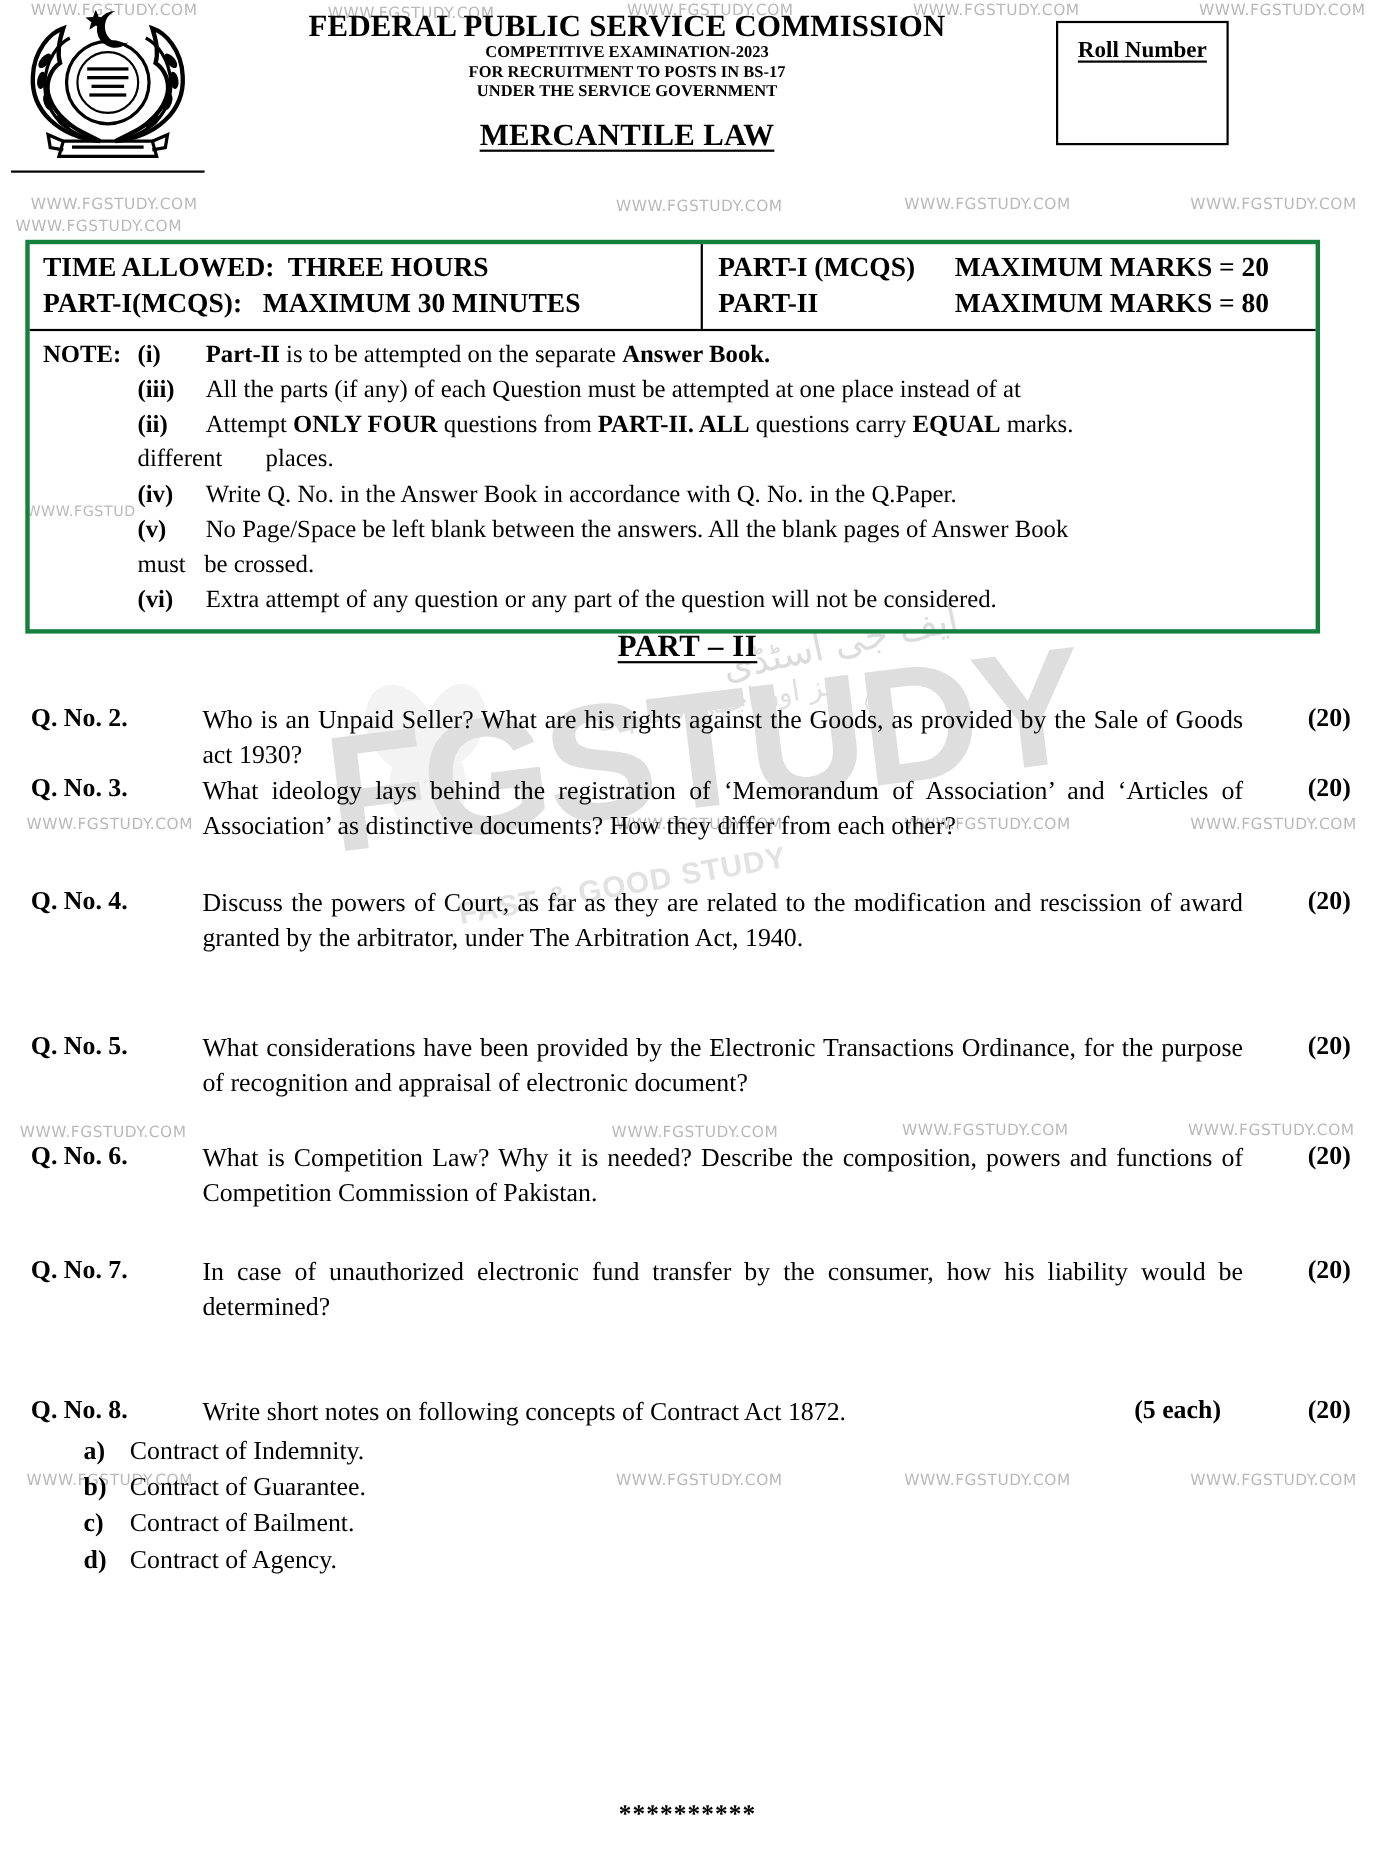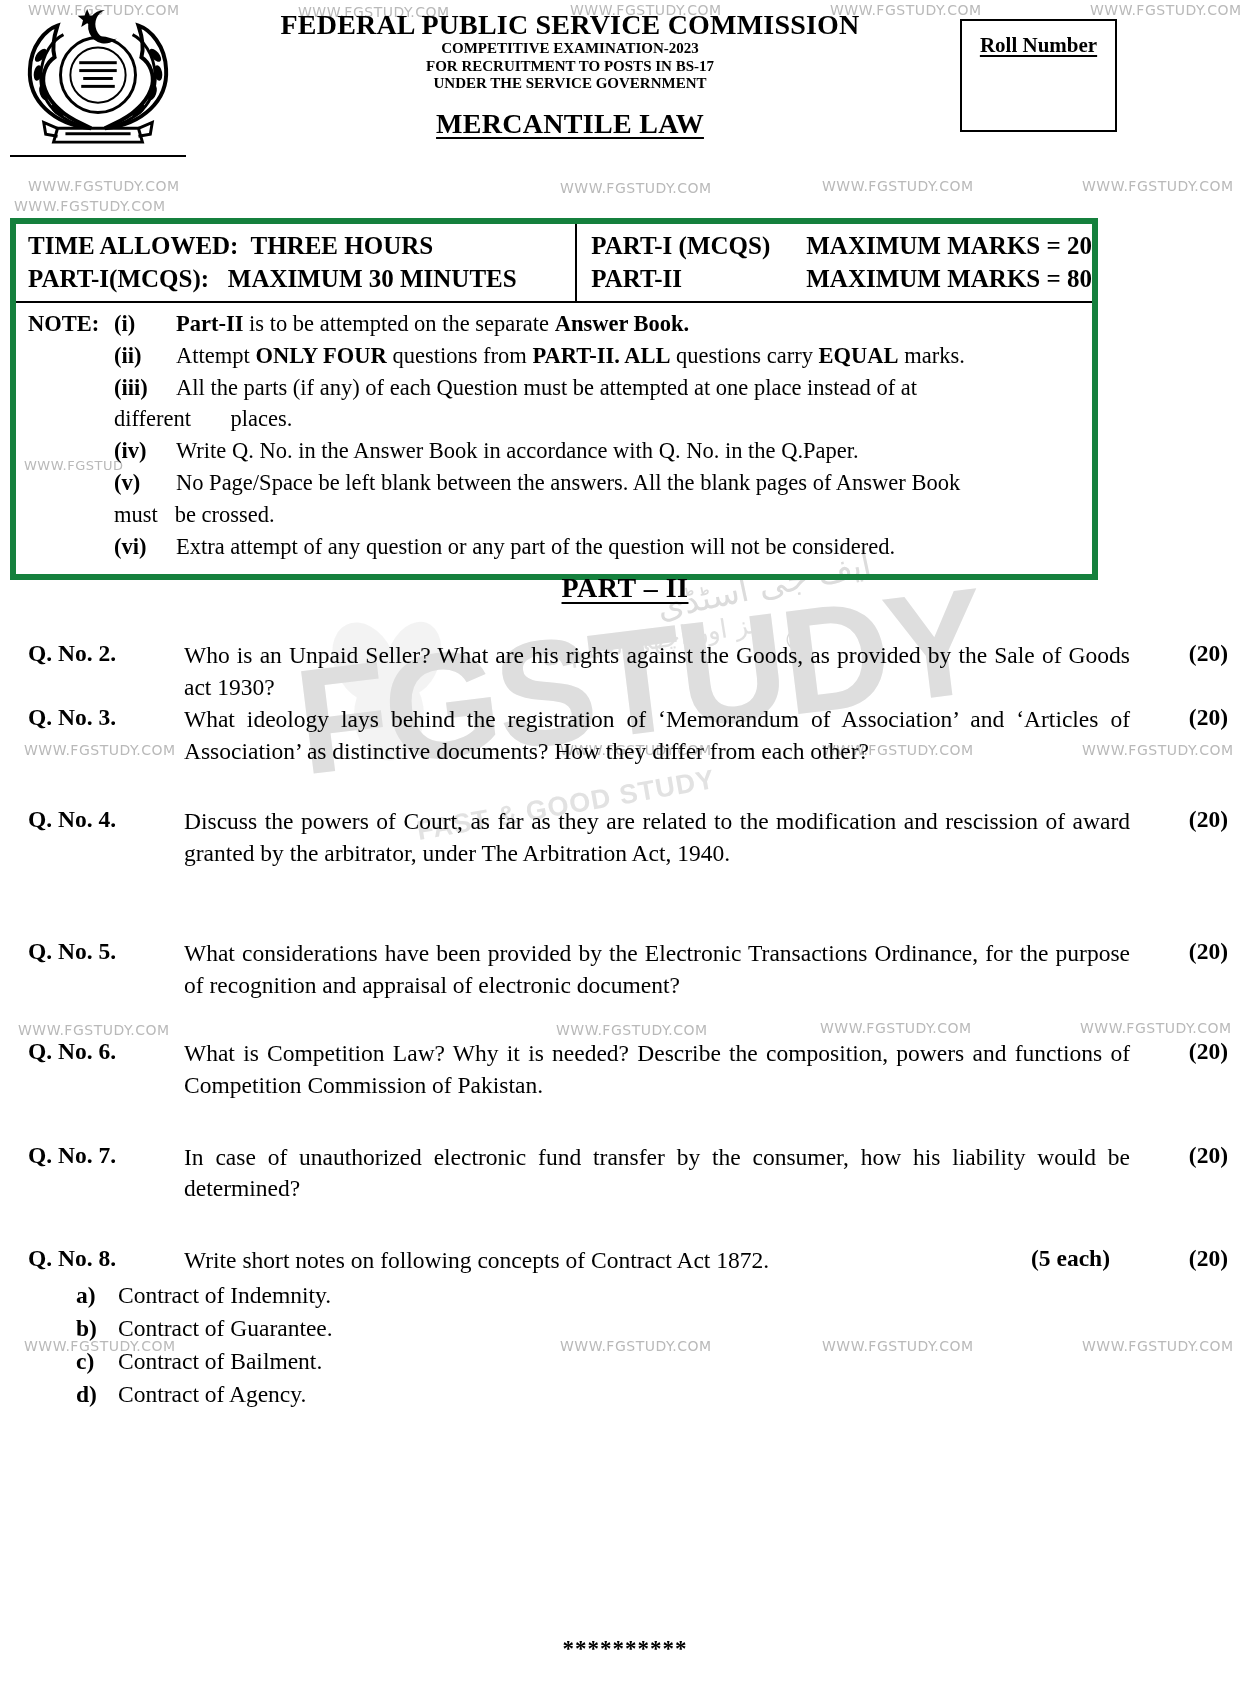--- a/index.html
+++ b/index.html
@@ -156,24 +156,24 @@
     font-weight: bold;
     font-size: 21px;
     margin-top: 12px;
     text-decoration: underline;
     text-underline-offset: 3px;
   }
 
   
   .info-table {
     position: absolute;
-    left: 10px;
+    left: 23px;
     top: 218px;
-    width: 1088px;
-    border: 6px solid #15803d;
+    width: 1177px;
+    border: 4px solid #15803d;
     box-sizing: border-box;
   }
   .info-row {
     display: flex;
     border-bottom: 2px solid #000;
   }
   .info-left {
     width: 612px;
     border-right: 2px solid #000;
     box-sizing: border-box;
@@ -425,26 +425,26 @@
       </div>
     </div>
 
     <div class="note-cell" id="note-cell">
         <div class="note-row">
           <div class="note-head">NOTE:</div>
           <div class="note-num">(i)</div>
           <div class="note-text"><b>Part-II</b> is to be attempted on the separate <b>Answer Book.</b></div>
         </div>
         <div class="note-row">
+          <div class="note-num pad">(iii)</div>
+          <div class="note-text j">All the parts (if any) of each Question must be attempted at one place instead of at</div>
+        </div>
+        <div class="note-row">
           <div class="note-num pad">(ii)</div>
           <div class="note-text">Attempt <b>ONLY FOUR</b> questions from <b>PART-II. ALL</b> questions carry <b>EQUAL</b> marks.</div>
-        </div>
-        <div class="note-row">
-          <div class="note-num pad">(iii)</div>
-          <div class="note-text j">All the parts (if any) of each Question must be attempted at one place instead of at</div>
         </div>
         <div class="note-row">
           <div class="note-cont">different&nbsp;&nbsp;&nbsp;&nbsp;&nbsp;&nbsp; places.</div>
         </div>
         <div class="note-row">
           <div class="note-num pad">(iv)</div>
           <div class="note-text">Write Q. No. in the Answer Book in accordance with Q. No. in the Q.Paper.</div>
         </div>
         <div class="note-row">
           <div class="note-num pad">(v)</div>
@@ -481,21 +481,21 @@
       <div class="q" style="margin-bottom: 36px;">
         <div class="q-no">Q. No. 5.</div>
         <div class="q-body">What considerations have been provided by the Electronic Transactions Ordinance, for the purpose of recognition and appraisal of electronic document?</div>
         <div class="q-marks">(20)</div>
       </div>
       <div class="q" style="margin-bottom: 40px;">
         <div class="q-no">Q. No. 6.</div>
         <div class="q-body">What is Competition Law? Why it is needed? Describe the composition, powers and functions of Competition Commission of Pakistan.</div>
         <div class="q-marks">(20)</div>
       </div>
-      <div class="q" style="margin-bottom: 40px;">
+      <div class="q" style="margin-bottom: 64px;">
         <div class="q-no">Q. No. 7.</div>
         <div class="q-body">In case of unauthorized electronic fund transfer by the consumer, how his liability would be determined?</div>
         <div class="q-marks">(20)</div>
       </div>
       <div class="q" style="margin-bottom: 44px;">
         <div class="q-no">Q. No. 8.</div>
         <div class="q-body" style="text-align-last: left; margin-right: 210px;">Write short notes on following concepts of Contract Act 1872.</div>
         <div class="q-each">(5 each)</div>
         <div class="q-marks">(20)</div>
         <ul class="sublist">

